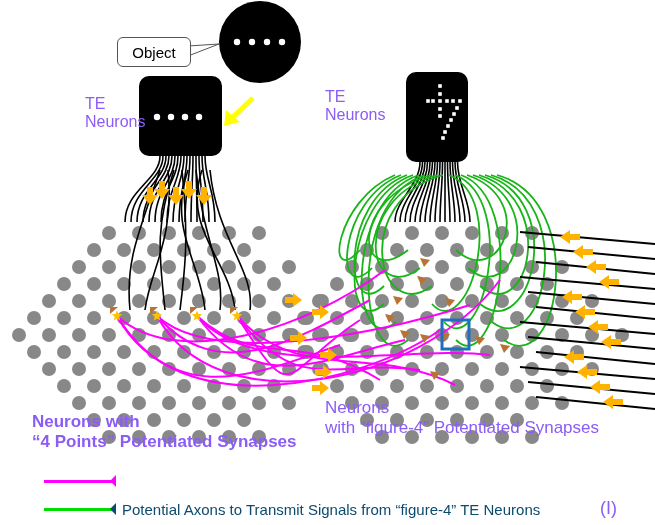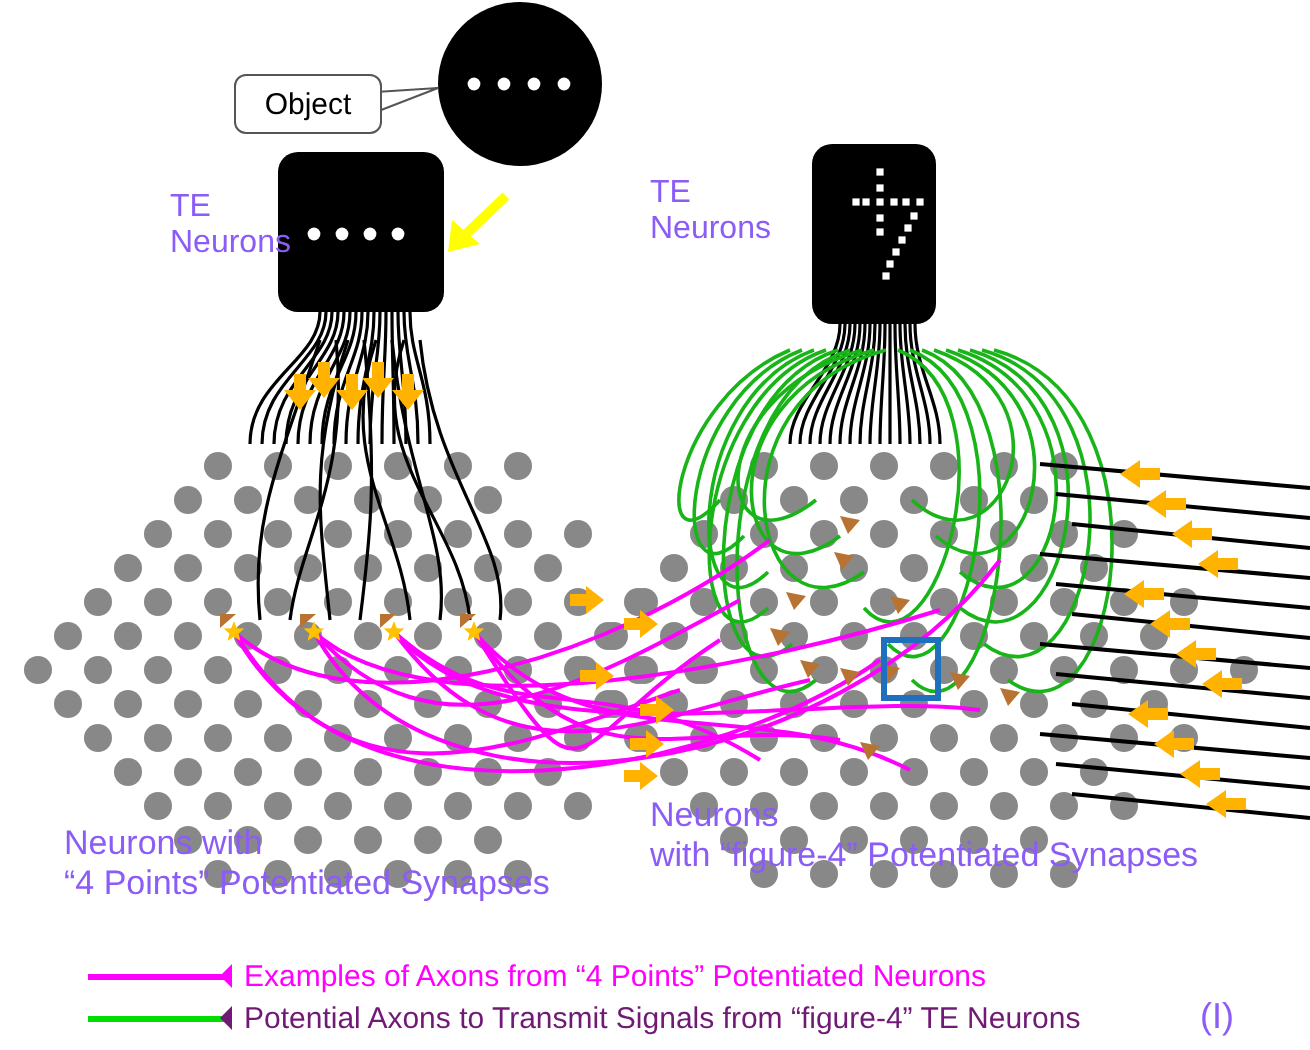--- a/index.html
+++ b/index.html
@@ -426,27 +426,26 @@
   </svg>
 
   <div class="callout">
     <span>Object</span>
   </div>
 
   <div class="lbl lbl-te" style="left:85px; top:95px;">TE
 Neurons</div>
   <div class="lbl lbl-te" style="left:325px; top:88px;">TE
 Neurons</div>
-  <div class="lbl lbl-big" style="left:32px; top:412px;">Neurons with
+  <div class="lbl lbl-big" style="left:32px; top:412px;font-weight:bold;">Neurons with
 “4 Points” Potentiated Synapses</div>
   <div class="lbl lbl-big" style="left:325px; top:398px;">Neurons
 with “figure-4” Potentiated Synapses</div>
 
   <div class="legend-row" style="top:480px; color:#ff00ff;">
     <span class="legend-line" style="background:#ff00ff;"></span>
-    <span>Examples of Axons from “4 Points” Potentiated Neurons</span>
   </div>
-  <div class="legend-row" style="top:501px; color:#701a75;">
+  <div class="legend-row" style="top:501px; color:#0c4a6e;">
     <span class="legend-line" style="background:#00dd00;"></span>
     <span>Potential Axons to Transmit Signals from “figure-4” TE Neurons</span>
   </div>
   <div class="lbl" style="left:600px; top:498px; font-size:18px;">(I)</div>
 </div>
 
 </body></html>

